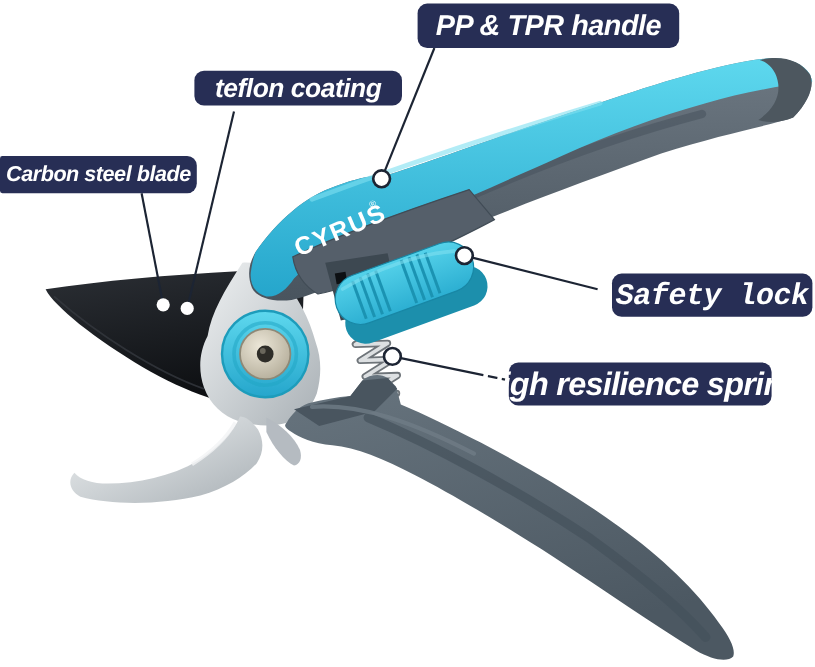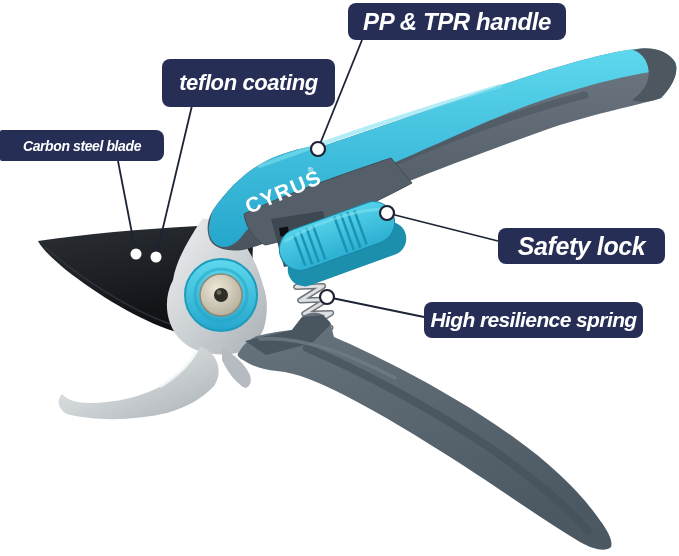--- a/index.html
+++ b/index.html
@@ -7,25 +7,25 @@
     position:relative;width:679px;height:556px;background:#ffffff;overflow:hidden;
     font-family:"Liberation Sans",sans-serif;
   }
   .stage svg{position:absolute;left:0;top:0;}
   .callout{
     position:absolute;display:flex;align-items:center;justify-content:center;
     background:#272e55;color:#ffffff;font-weight:bold;font-style:italic;
     border-radius:8px;white-space:nowrap;box-sizing:border-box;padding:0 6px;
     letter-spacing:-0.4px;z-index:5;text-align:right;
   }
-  .co-carbon {left:0px;   top:130px; width:164px; height:31px; font-size:14px; border-top-left-radius:2px;border-bottom-left-radius:2px;}
-  .co-teflon {left:162px; top:59px;  width:173px; height:48px; font-size:22px;}
+  .co-carbon {left:0px;   top:130px; width:164px; height:31px; font-size:18px; border-top-left-radius:2px;border-bottom-left-radius:2px;}
+  .co-teflon {left:162px; top:59px;  width:173px; height:29px; font-size:22px;}
   .co-pp     {left:348px; top:3px;   width:218px; height:37px; font-size:24px;}
-  .co-safety {left:498px; top:228px; width:167px; height:36px; font-size:25px;}
-  .co-spring {left:424px; top:302px; width:219px; height:36px; font-size:21px; letter-spacing:-0.6px;}
+  .co-safety {left:510px; top:228px; width:167px; height:36px; font-size:25px;font-family:Liberation Mono, monospace;}
+  .co-spring {left:424px; top:302px; width:219px; height:36px; font-size:27px; letter-spacing:-0.6px;}
 </style>
 </head>
 <body>
 
 <div class="stage">
 
   <svg width="679" height="556" viewBox="0 0 679 556">
     <defs>
       <linearGradient id="gradSilver" x1="0" y1="0" x2="1" y2="1">
         <stop offset="0" stop-color="#eff1f2"></stop>

